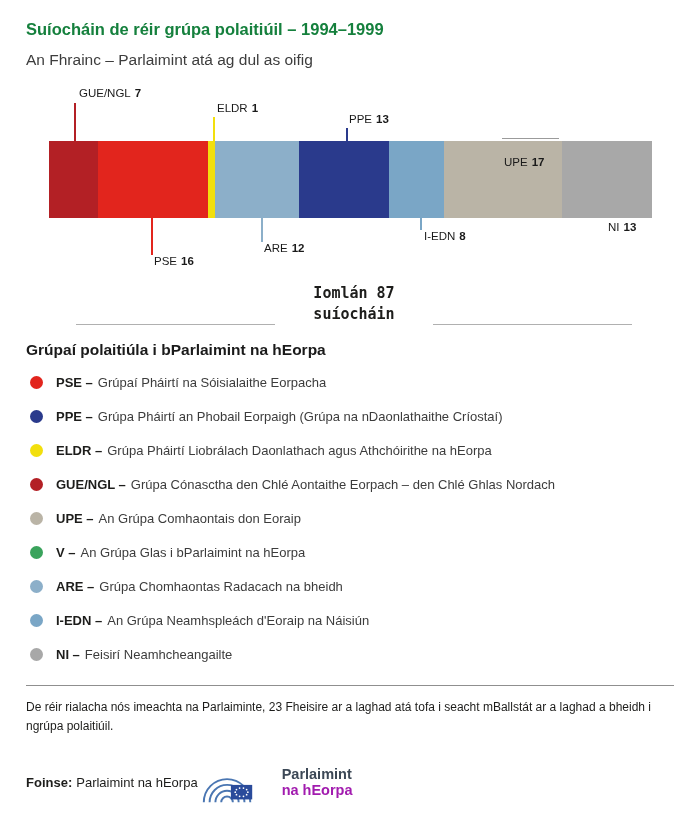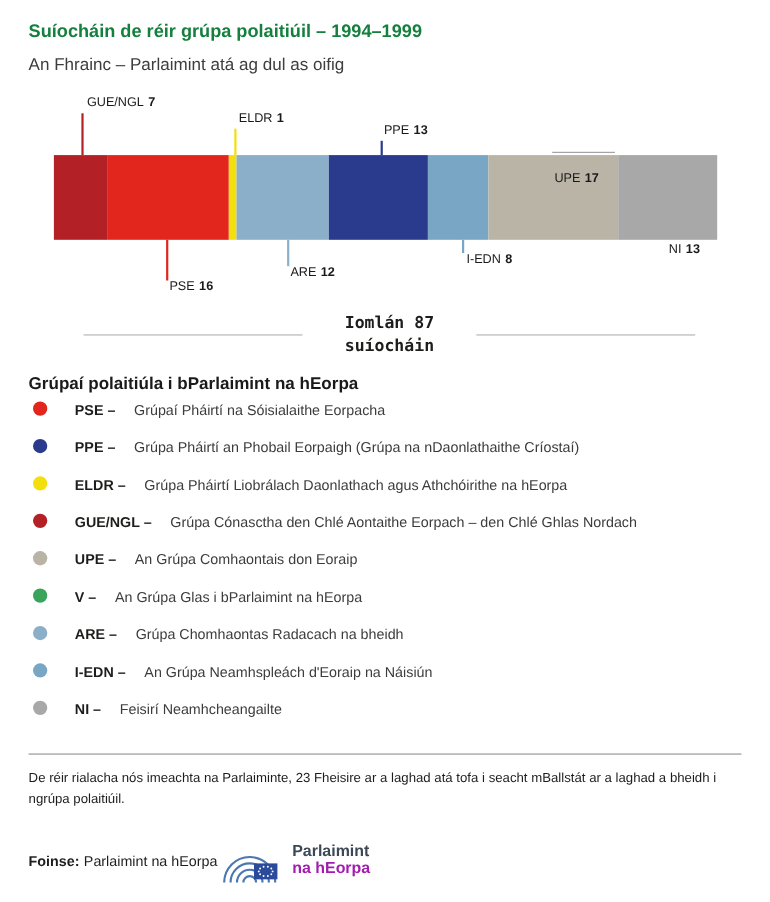--- a/index.html
+++ b/index.html
@@ -12,41 +12,41 @@
   
   .chart{position:relative;height:192px;margin-top:16px;}
   .bar{position:absolute;left:23px;right:22px;top:56px;height:77px;display:flex;}
   .seg{height:100%;}
   .callout{position:absolute;font-size:11.5px;white-space:nowrap;color:#1a1a1a;}
   .callout strong{margin-left:4px;}
   .leader{position:absolute;width:2px;}
   .leader-h{position:absolute;height:1px;background:#9b9b9b;}
 
   
-  .total-row{display:flex;align-items:center;margin-top:6px;}
+  .total-row{display:flex;align-items:flex-end;margin-top:6px;}
   .rule{flex:1;height:1px;background:#b0b0b0;}
   .rule.left{margin-left:50px;}
   .rule.right{margin-right:42px;}
   .total-text{padding:0 38px;font-family:"DejaVu Sans Mono",monospace;
               font-weight:bold;font-size:15px;line-height:1.4;text-align:left;}
 
   
   h2.legend-heading{font-size:15.5px;font-weight:bold;margin:16px 0 6px 0;color:#1a1a1a;}
-  .legend-item{display:flex;height:34px;font-size:13px;gap:12px;}
+  .legend-item{display:flex;align-items:center;height:34px;font-size:13px;}
   .dot{width:13px;height:13px;border-radius:50%;margin:0 13px 0 4px;flex:none;}
   .legend-item strong{color:#1d1d1b;white-space:nowrap;}
   .legend-item .desc{margin-left:5px;color:#3c3c3c;}
 
   hr.divider{border:none;border-top:1px solid #8f8f8f;margin:14px 0 0 0;}
   .footnote{font-size:12px;line-height:1.55;margin:12px 0 0 0;color:#1d1d1b;max-width:650px;}
 
   .bottom-row{display:flex;align-items:center;margin-top:24px;}
   .source{font-size:13px;}
   .source strong{margin-right:4px;}
-  .logo{display:flex;align-items:center;gap:8px;}
+  .logo{display:flex;align-items:center;gap:24px;}
   .logo-text{font-size:14.5px;font-weight:bold;line-height:1.15;}
   .logo-text .l1{display:block;color:#3c4856;}
   .logo-text .l2{display:block;color:#a21caf;}
 </style>
 </head>
 <body>
 
 <div class="page">
 
   <h1 class="title">Suíocháin de réir grúpa polaitiúil – 1994–1999</h1>

